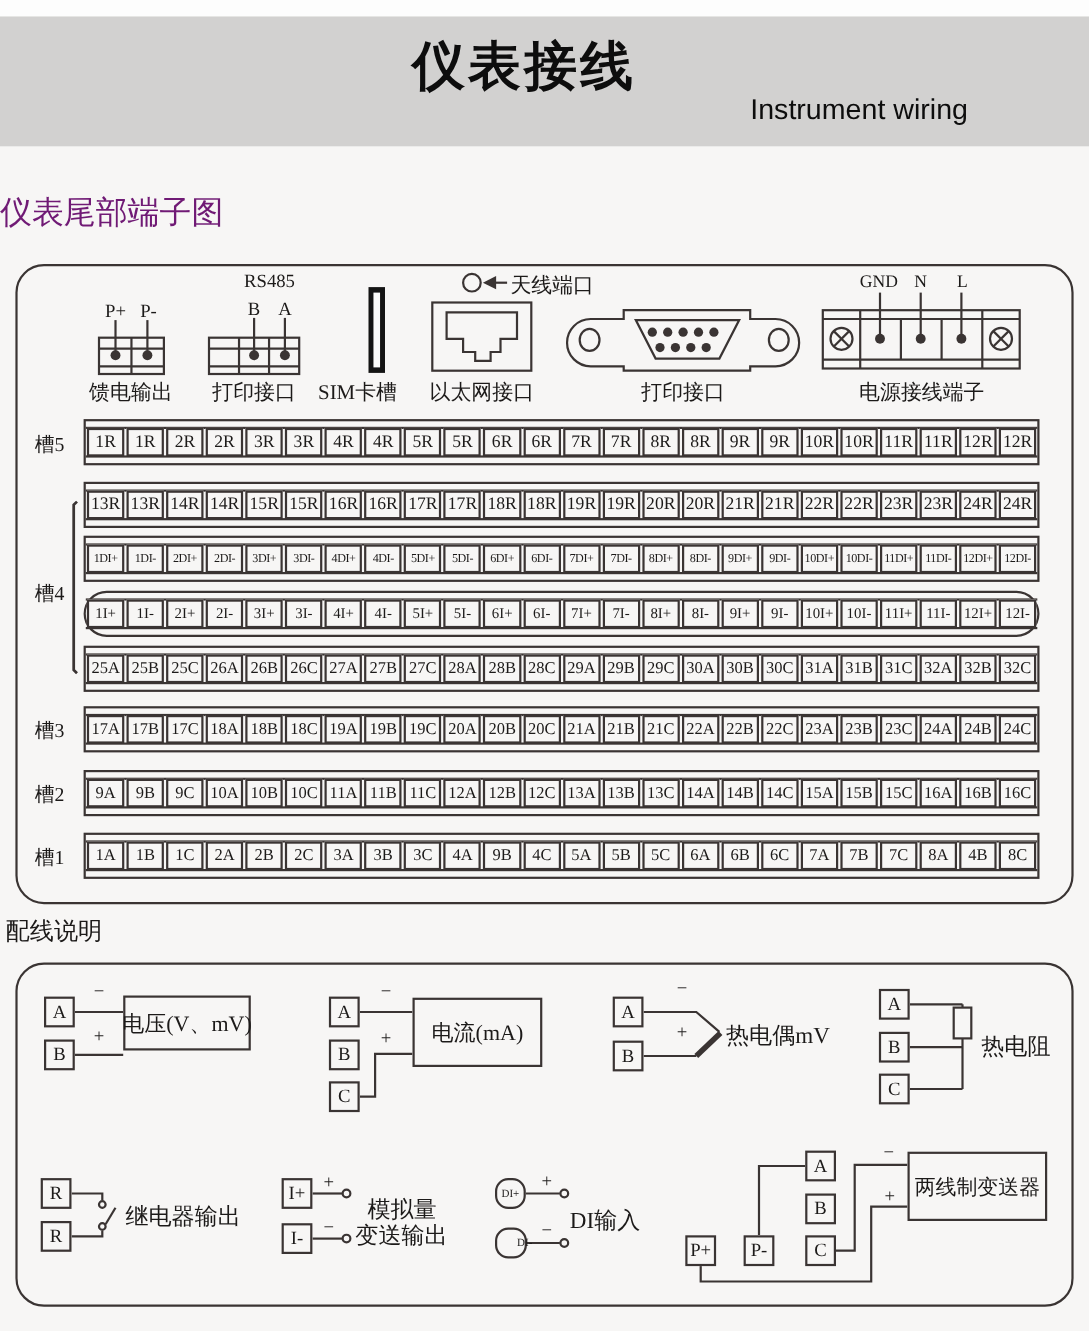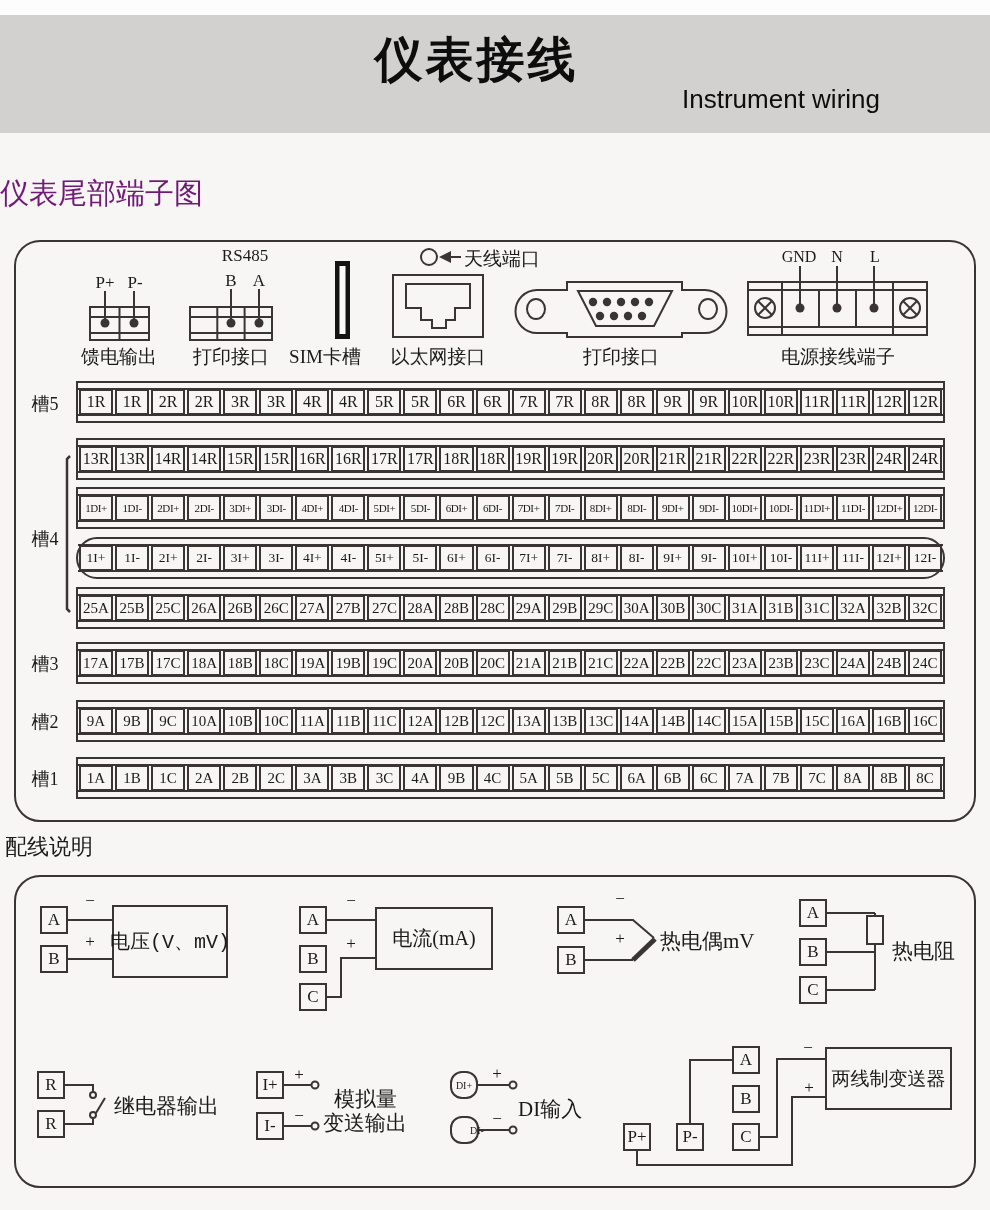--- a/index.html
+++ b/index.html
@@ -429,31 +429,31 @@
         <div class="cell">5A</div>
         <div class="cell">5B</div>
         <div class="cell">5C</div>
         <div class="cell">6A</div>
         <div class="cell">6B</div>
         <div class="cell">6C</div>
         <div class="cell">7A</div>
         <div class="cell">7B</div>
         <div class="cell">7C</div>
         <div class="cell">8A</div>
-        <div class="cell">8B</div>
+        <div class="cell">4B</div>
         <div class="cell">8C</div>
       </div>
       <div class="strip-band bot"></div>
   </div>
 
   <div class="tbox" style="left:40px;top:906px;">A</div>
   <div class="tbox" style="left:40px;top:945px;">B</div>
   <div class="sign" style="left:90px;top:901px;">−</div>
   <div class="sign" style="left:90px;top:942px;">+</div>
-  <div class="bigbox" style="left:112px;top:905px;width:116px;height:73px;font-family:Liberation Mono, monospace;">电压(V、mV)</div>
+  <div class="bigbox" style="left:112px;top:905px;width:116px;height:50px;">电压(V、mV)</div>
 
   <div class="tbox" style="left:299px;top:906px;">A</div>
   <div class="tbox" style="left:299px;top:945px;">B</div>
   <div class="tbox" style="left:299px;top:983px;">C</div>
   <div class="sign" style="left:351px;top:901px;">−</div>
   <div class="sign" style="left:351px;top:944px;">+</div>
   <div class="bigbox" style="left:375px;top:907px;width:118px;height:63px;">电流(mA)</div>
 
   <div class="tbox" style="left:557px;top:906px;">A</div>
   <div class="tbox" style="left:557px;top:946px;">B</div>

